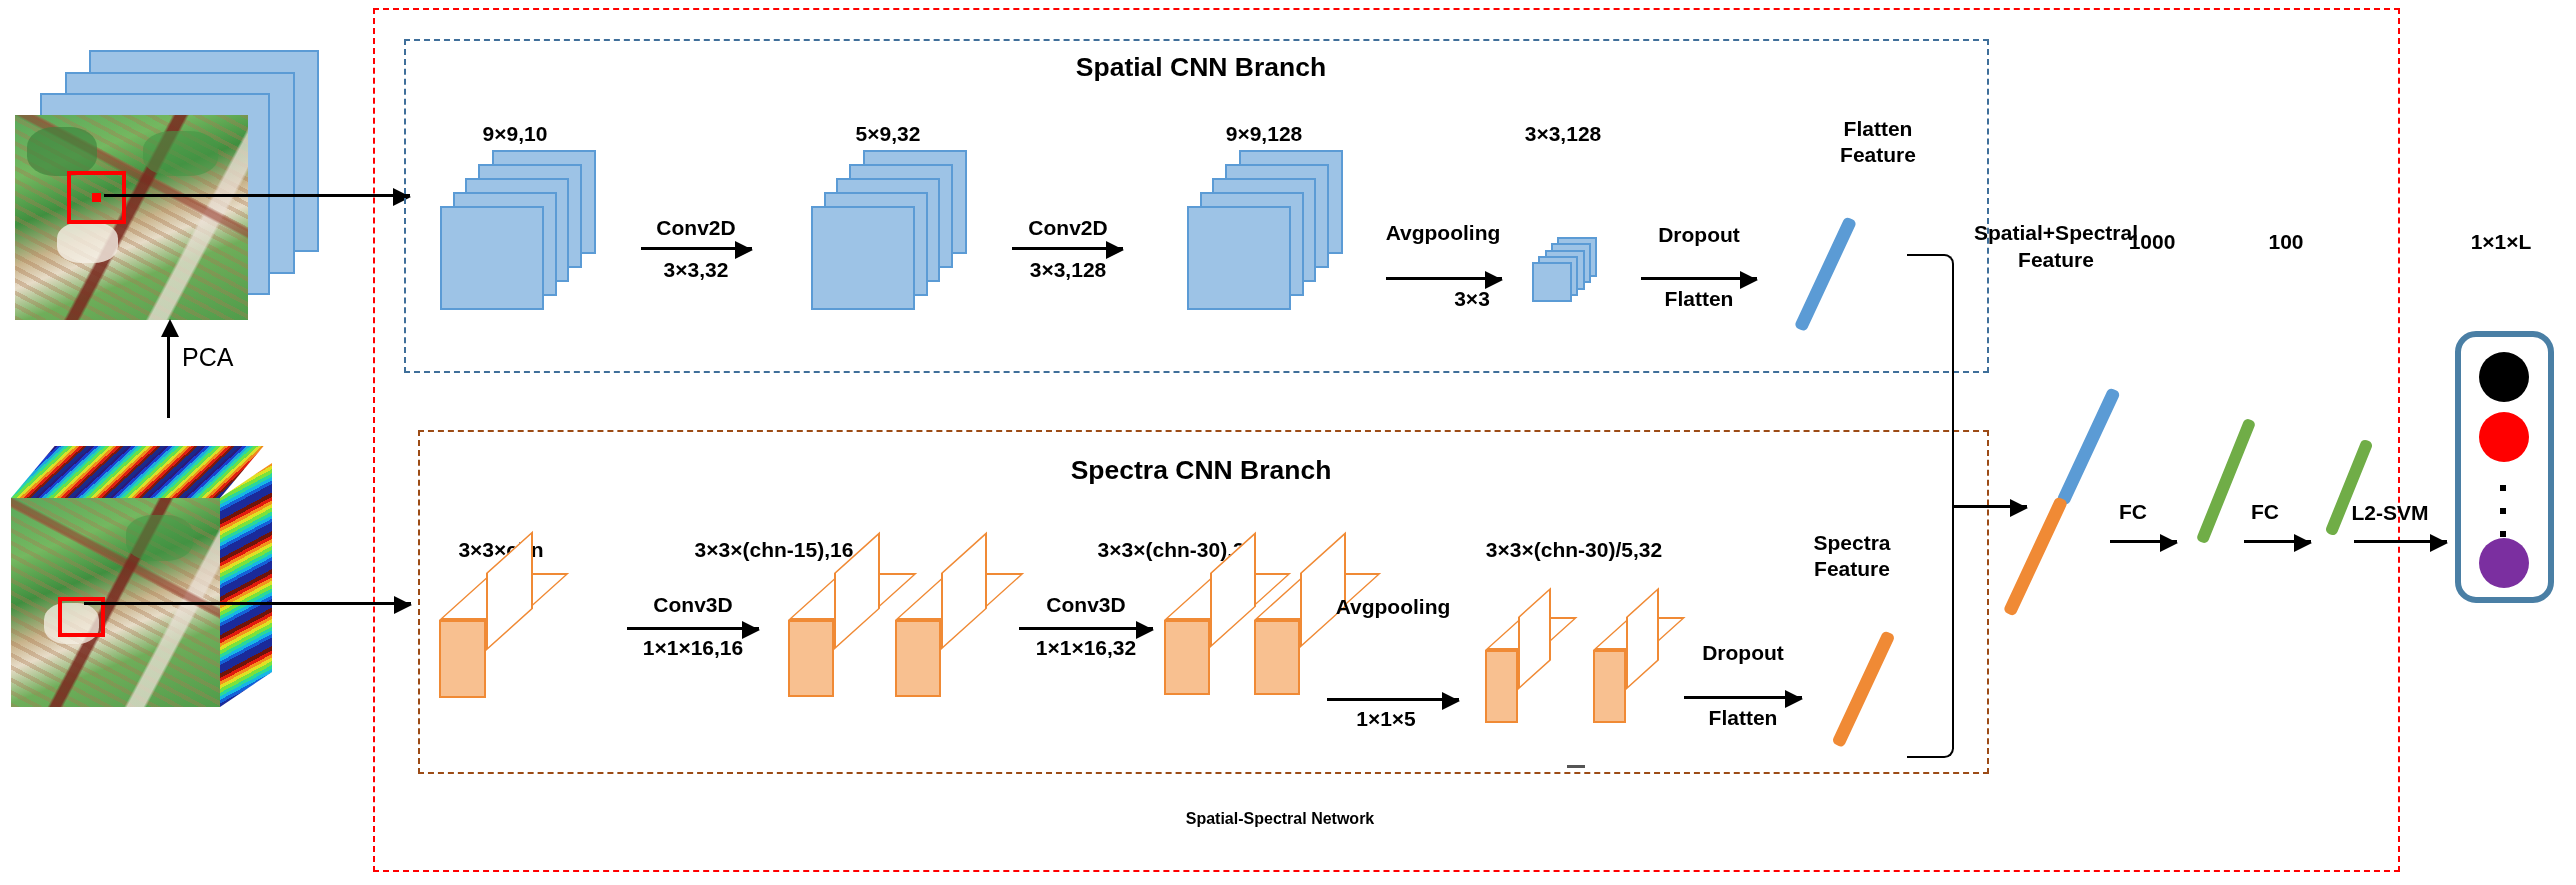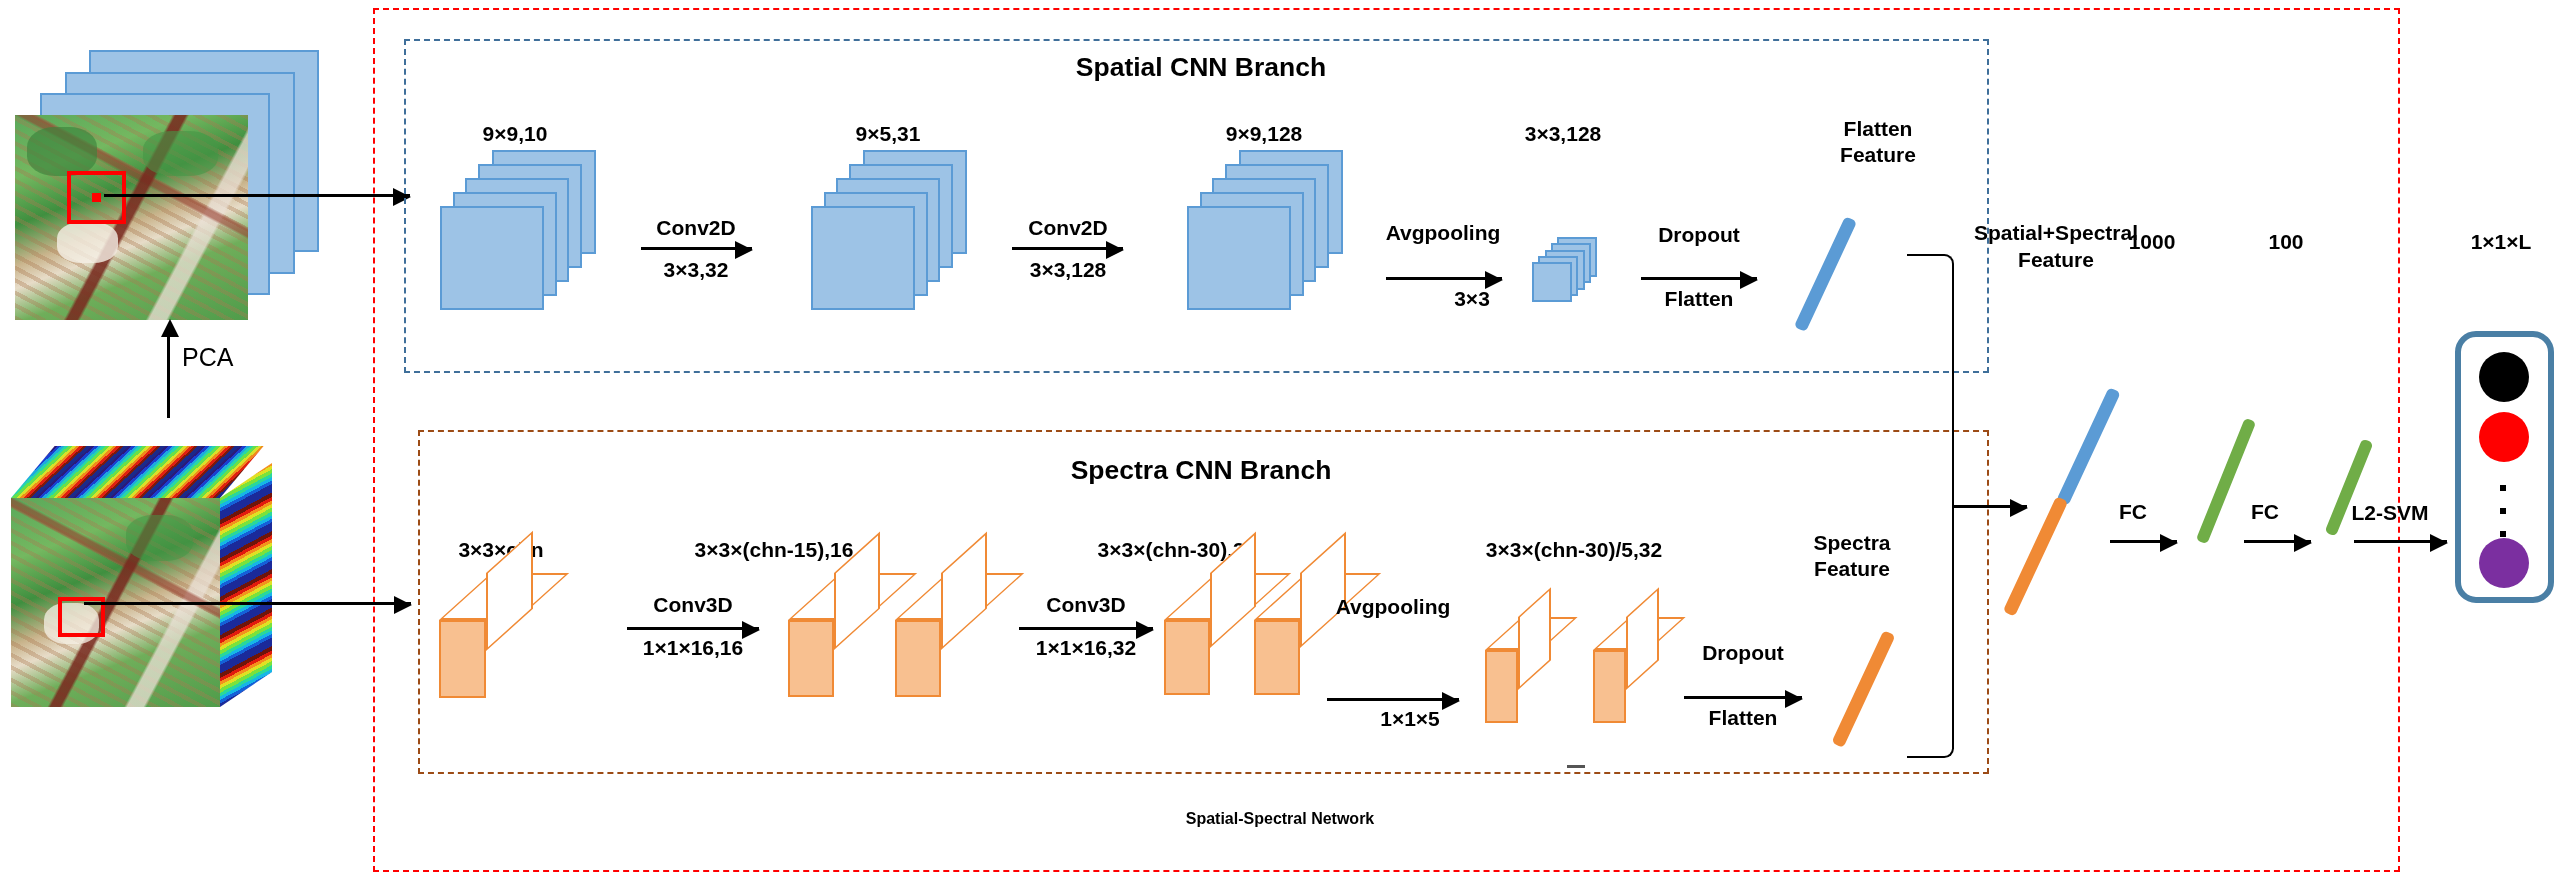--- a/index.html
+++ b/index.html
@@ -119,21 +119,21 @@
   <i style="left:38px;top:14px;width:104px;height:104px;"></i>
   <i style="left:25px;top:28px;width:104px;height:104px;"></i>
   <i style="left:12.5px;top:42px;width:104px;height:104px;"></i>
   <i style="left:0px;top:56px;width:104px;height:104px;"></i>
 </div>
 
 <div class="lbl c" style="left:696px;top:216px;">Conv2D</div>
 <div class="arrow-h" style="left:641px;top:247px;width:111px;"></div>
 <div class="lbl c" style="left:696px;top:258px;">3×3,32</div>
 
-<div class="lbl c" style="left:888px;top:122px;">9×5,31</div>
+<div class="lbl c" style="left:888px;top:122px;">5×9,32</div>
 <div class="fm" style="left:811px;top:150px;">
   <i style="left:52px;top:0px;width:104px;height:104px;"></i>
   <i style="left:38px;top:14px;width:104px;height:104px;"></i>
   <i style="left:25px;top:28px;width:104px;height:104px;"></i>
   <i style="left:12.5px;top:42px;width:104px;height:104px;"></i>
   <i style="left:0px;top:56px;width:104px;height:104px;"></i>
 </div>
 
 <div class="lbl c" style="left:1068px;top:216px;">Conv2D</div>
 <div class="arrow-h" style="left:1012px;top:247px;width:111px;"></div>
@@ -206,21 +206,21 @@
   <div class="front" style="left:0px;top:0px;width:46px;height:75px;"></div>
 </div>
 <div class="box3d" style="left:1254px;top:620px;">
   <div class="top" style="left:0px;top:-47px;width:75px;height:47px;"></div>
   <div class="side" style="left:46px;top:-47px;width:46px;height:75px;"></div>
   <div class="front" style="left:0px;top:0px;width:46px;height:75px;"></div>
 </div>
 
 <div class="lbl c" style="left:1393px;top:595px;">Avgpooling</div>
 <div class="arrow-h" style="left:1327px;top:698px;width:132px;"></div>
-<div class="lbl c" style="left:1386px;top:707px;margin-left:24px;">1×1×5</div>
+<div class="lbl c" style="left:1386px;top:707px;">1×1×5</div>
 
 <div class="lbl c" style="left:1574px;top:538px;">3×3×(chn-30)/5,32</div>
 <div class="box3d" style="left:1485px;top:650px;">
   <div class="top" style="left:0px;top:-33px;width:56px;height:33px;"></div>
   <div class="side" style="left:33px;top:-33px;width:33px;height:73px;"></div>
   <div class="front" style="left:0px;top:0px;width:33px;height:73px;"></div>
 </div>
 <div class="box3d" style="left:1593px;top:650px;">
   <div class="top" style="left:0px;top:-33px;width:56px;height:33px;"></div>
   <div class="side" style="left:33px;top:-33px;width:33px;height:73px;"></div>

